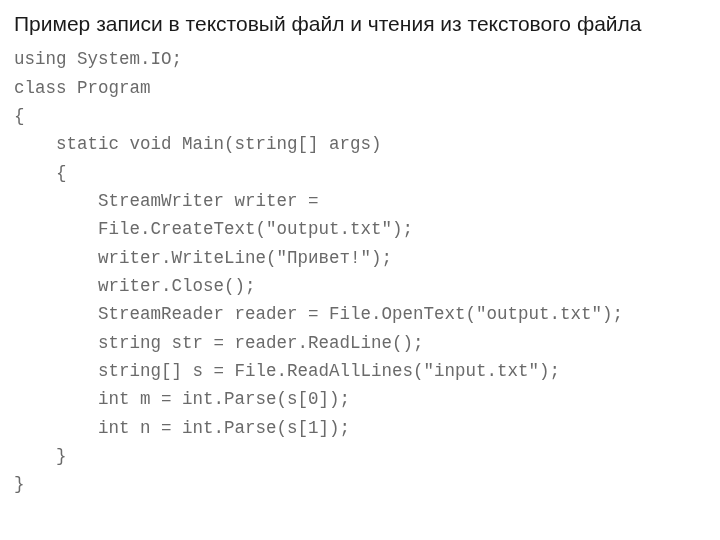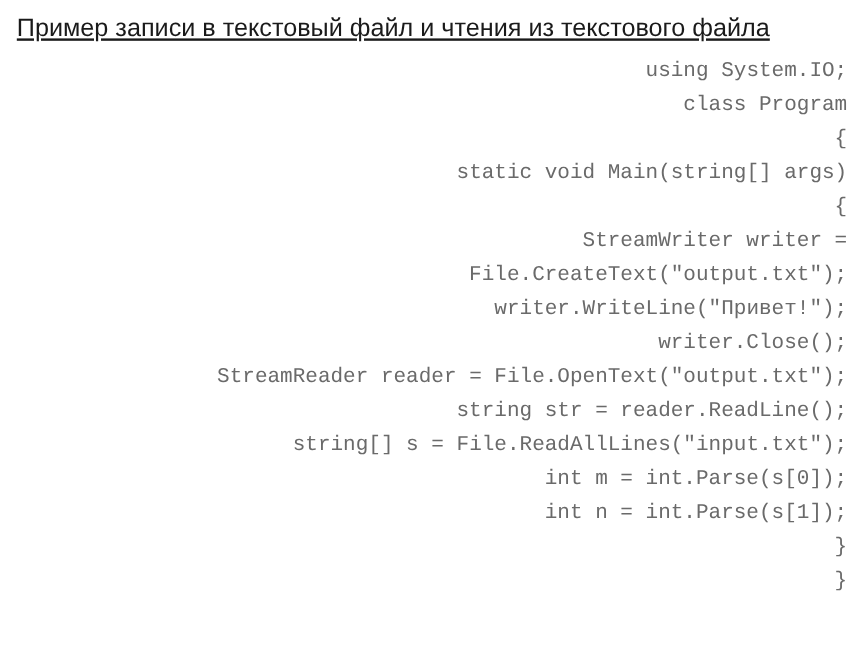--- a/index.html
+++ b/index.html
@@ -10,29 +10,27 @@
       font-family: Arial, Helvetica, sans-serif;
       padding: 10px 14px;
       overflow: hidden;
     }
     .title {
       font-size: 21px;
       color: #1a1a1a;
       line-height: 1.3;
       margin-bottom: 8px;
       font-weight: 400;
-      text-decoration: underline;
     }
     .code {
       font-family: 'Courier New', Courier, monospace;
       font-size: 17.5px;
       color: #6a6a6a;
       line-height: 1.62;
       white-space: pre;
-      text-align: right;
     }
   </style>
 </head>
 <body>
 
 <div class="title">Пример записи в текстовый файл и чтения из текстового файла</div>
 
 <div class="code"><span>using System.IO;</span>
 <span>class Program</span>
 <span>{</span>

